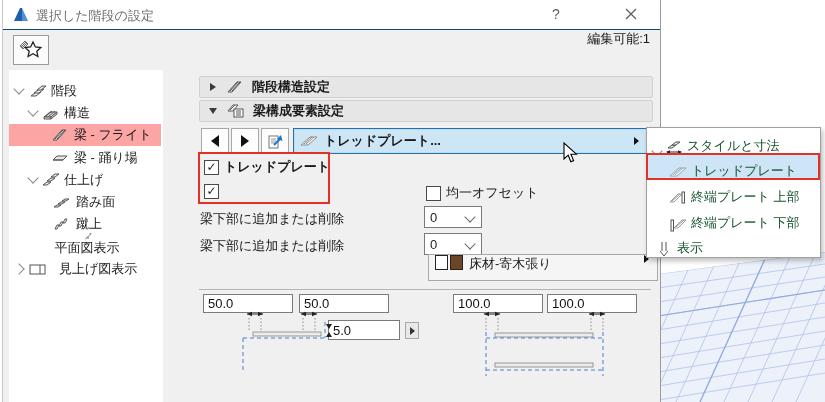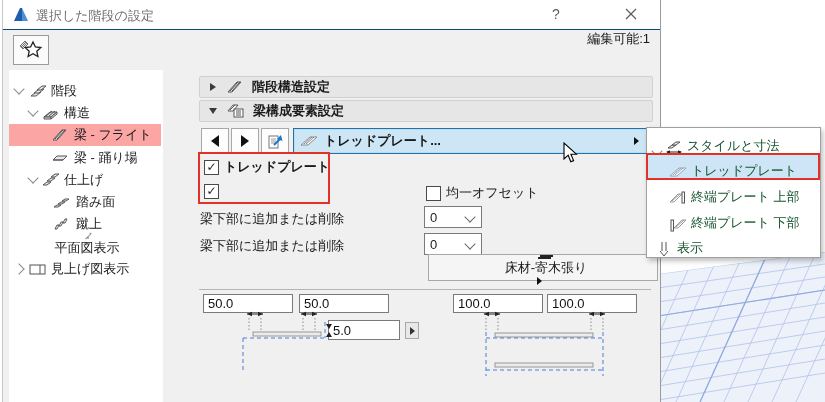--- a/index.html
+++ b/index.html
@@ -36,21 +36,21 @@
   .selector{position:absolute;left:104px;top:58px;width:355px;height:26px;background:#cde6f5;border:1px solid #2670a9;box-shadow:inset 0 0 0 1px #bcdcf0;display:flex;align-items:center;box-sizing:border-box;}
   .selector .txt{font-weight:bold;font-size:13px;color:#1a1a1a;margin-left:6px;}
   .mini-r{width:0;height:0;border-left:5px solid #111;border-top:4px solid transparent;border-bottom:4px solid transparent;}
   .redbox{position:absolute;border:2px solid #e43125;}
   .cbrow{position:absolute;display:flex;align-items:center;font-size:13px;color:#1a1a1a;}
   .cbx{width:13px;height:13px;background:#fff;border:1px solid #494949;display:flex;align-items:center;justify-content:center;font-size:12px;color:#1c1c1c;line-height:13px;margin-right:5px;box-sizing:content-box;}
   .plain-lbl{position:absolute;font-size:13px;color:#1a1a1a;white-space:nowrap;}
   .combo{position:absolute;width:58px;height:22px;background:#fff;border:1px solid #7a7a7a;box-sizing:border-box;font-size:13px;color:#1a1a1a;}
   .combo .v{position:absolute;left:5px;top:3px;}
   .combo .dn{position:absolute;right:7px;top:6px;width:7px;height:7px;border-right:1.4px solid #6a6a6a;border-bottom:1.4px solid #6a6a6a;transform:rotate(45deg);}
-  .material{position:absolute;left:239px;top:184px;width:230px;height:27px;background:#f5f5f5;border:1px solid #a8a8a8;display:flex;align-items:center;box-sizing:border-box;flex-direction:column;}
+  .material{position:absolute;left:239px;top:184px;width:230px;height:27px;background:#f5f5f5;border:1px solid #a8a8a8;display:flex;align-items:flex-start;box-sizing:border-box;}
   .sw{width:13px;height:15px;border:1px solid #222;box-sizing:border-box;}
   .material .txt{font-size:13px;color:#1a1a1a;margin-left:6px;flex:1;}
   .sep{position:absolute;left:10px;width:452px;height:0;border-top:1px solid #b5b5b5;}
   .numfield{position:absolute;height:19px;background:#fff;border:1px solid #7a7a7a;box-sizing:border-box;font-size:13px;color:#111;font-family:"Liberation Sans","DejaVu Sans",sans-serif;padding:0 0 0 4px;}
   .spin-btn{position:absolute;width:14px;height:17px;background:#e8e8e8;border:1px solid #a8a8a8;display:flex;align-items:center;justify-content:center;box-sizing:border-box;}
   .spin-btn .mini-r{border-left-color:#333;}
   
   .popup{position:absolute;left:646px;top:127px;width:175px;height:131px;background:#ffffff;border:1px solid #a0a0a0;box-shadow:2px 3px 5px rgba(0,0,0,0.25);box-sizing:border-box;}
   .prow{position:absolute;left:1px;right:1px;height:25px;display:flex;align-items:flex-end;font-size:13px;color:#14532d;white-space:nowrap;}
   .prow.hl{background:#cde5f7;}
@@ -215,21 +215,21 @@
           <line x1="12" y1="3" x2="12" y2="13" stroke="#333"></line>
         </svg>
         <span style="margin-left:4px;">平面図表示</span>
       </div>
       <div class="trow" style="top:188px;">
         <span class="chev closed" style="margin-left:6px;"></span>
         <svg class="ticon" style="margin-left:6px;" viewBox="0 0 18 16">
           <rect x="1" y="4" width="15" height="9" fill="#fff" stroke="#555"></rect>
           <line x1="11" y1="4" x2="11" y2="13" stroke="#555"></line>
         </svg>
-        <span style="margin-left:4px;">見上げ図表示</span>
+        <span style="margin-left:12px;">見上げ図表示</span>
       </div>
     </div>
 
     <div class="main">
 
       <div class="secbar" style="top:6px;">
         <span class="tri-r"></span>
         <svg class="ticon" style="margin-left:10px;" viewBox="0 0 18 16">
           <g fill="#e8e8e8" stroke="#555" stroke-width="1">
               <polygon points="2,13 11,3 15,3 6,13"></polygon>

